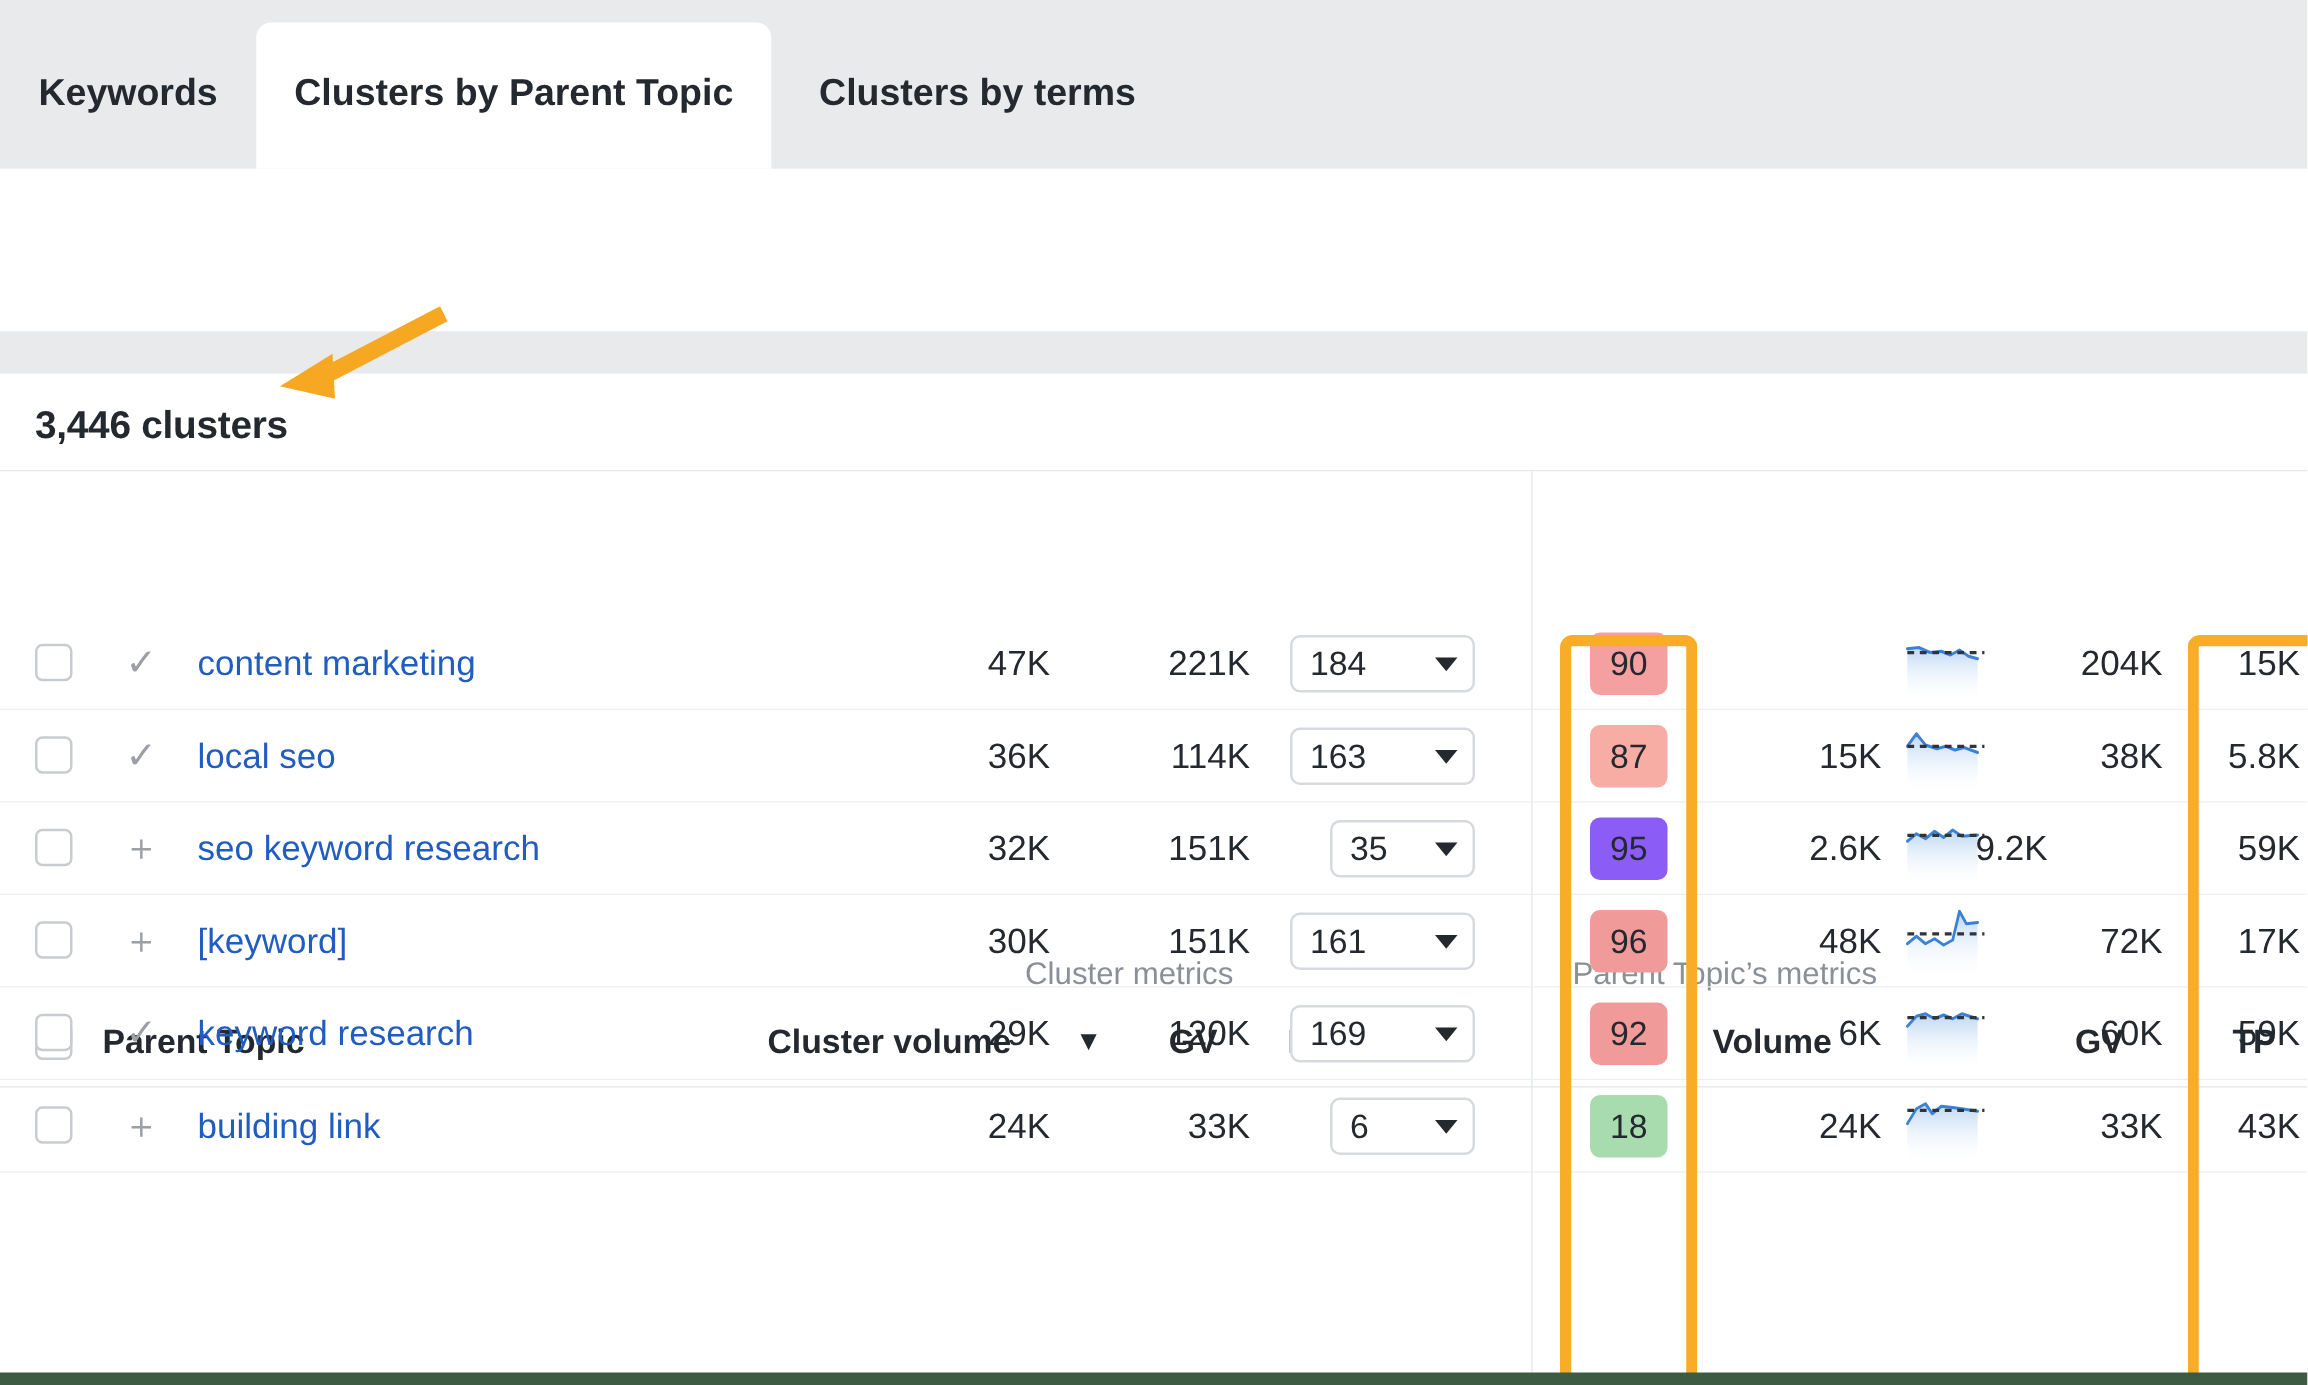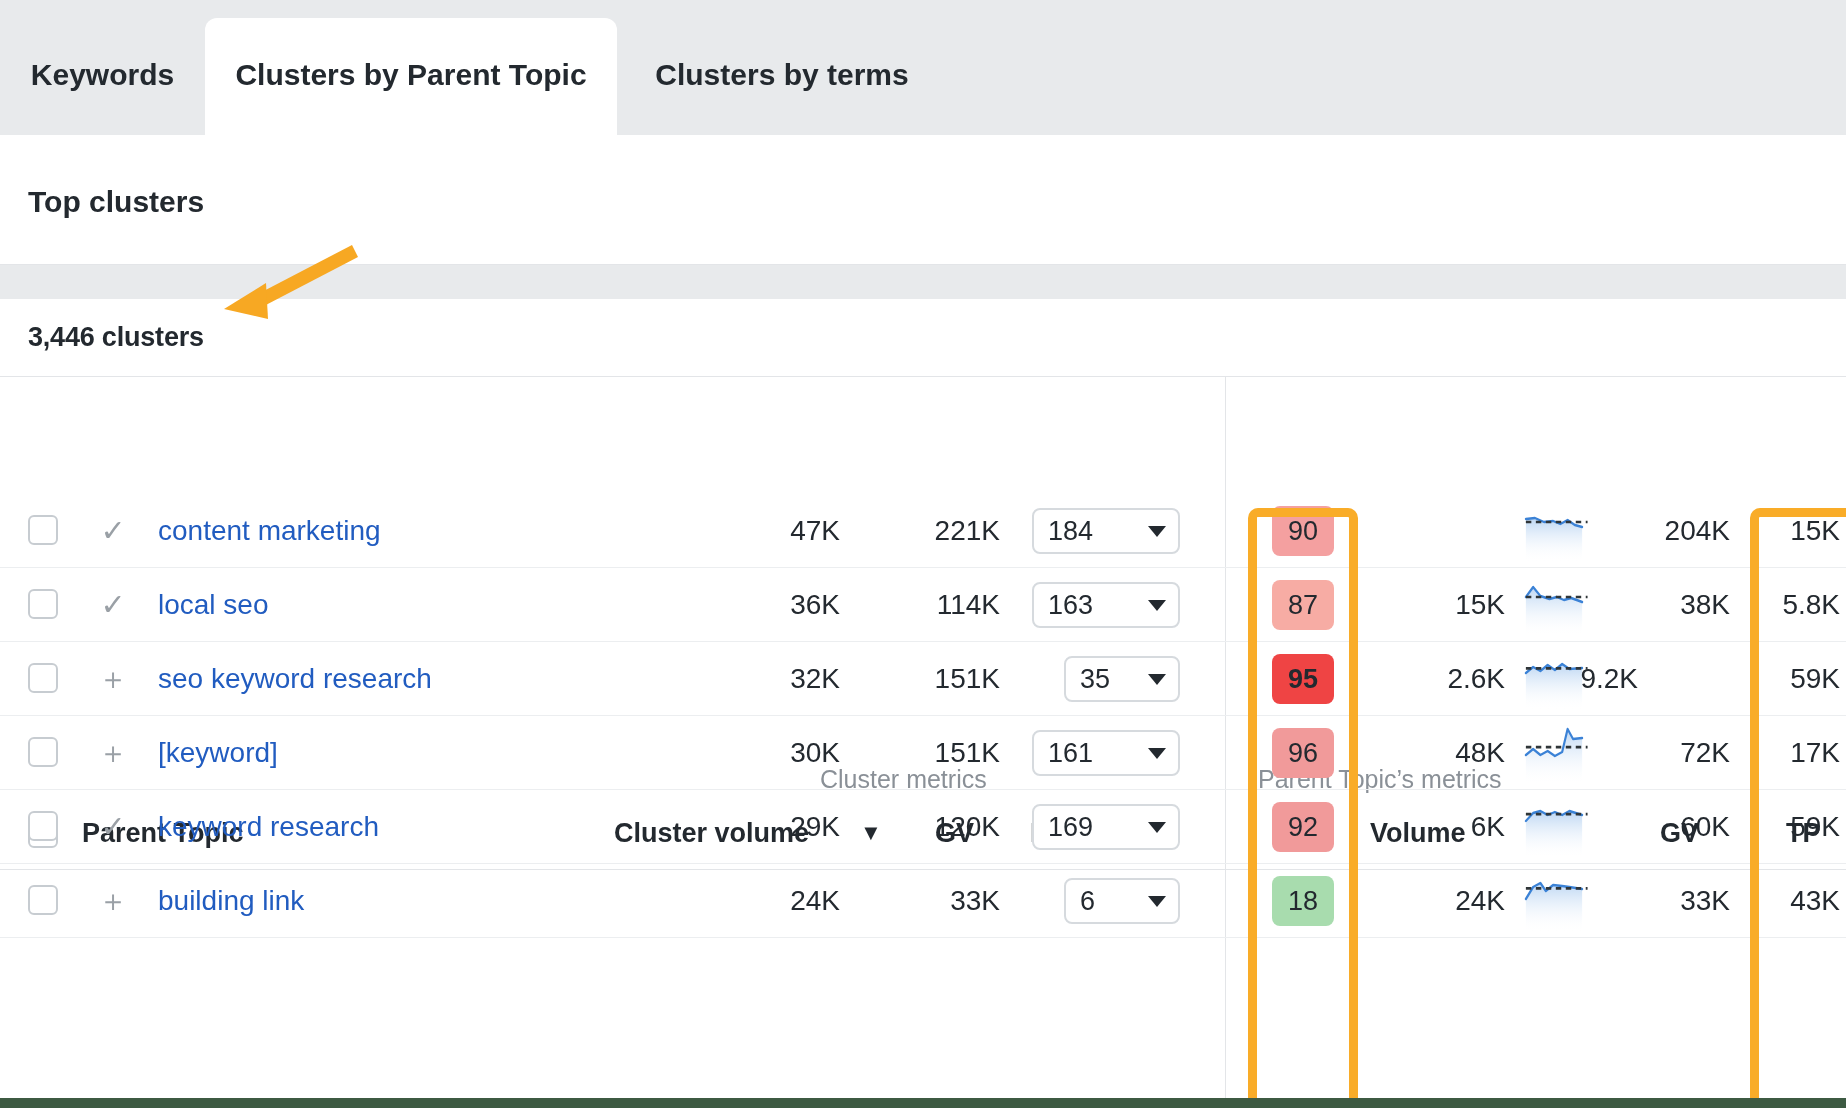--- a/index.html
+++ b/index.html
@@ -47,21 +47,21 @@
     background:#e8eaec;
   }
 
   
   .count-row{
     position:absolute;left:0;top:299px;width:1846px;height:77px;
     background:#ffffff;
   }
   .count-row .count-label{
     position:absolute;left:28px;top:23px;
-    font-size:27px;font-weight:bold;color:#23292f;letter-spacing:-0.2px;
+    font-size:31px;font-weight:bold;color:#23292f;letter-spacing:-0.2px;
   }
 
   
   .arrow-svg{position:absolute;left:200px;top:245px;width:200px;height:80px;pointer-events:none;}
 
   
   .table{
     position:absolute;left:0;top:376px;width:1846px;height:722px;
     background:#ffffff;border-top:1px solid #e3e5e8;box-sizing:border-box;
   }
@@ -153,23 +153,20 @@
 <body>
 
 <div class="app">
 
   <div class="tabbar">
     <div class="tab" id="tab0">Keywords</div>
     <div class="tab active" id="tab1">Clusters by Parent Topic</div>
     <div class="tab" id="tab2">Clusters by terms</div>
   </div>
 
-  <div class="top-clusters">
-    <div class="tc-title">Top clusters</div>
-  </div>
 
   <div class="gray-band"></div>
 
   <div class="count-row">
     <div class="count-label">3,446 clusters</div>
   </div>
 
   <svg class="arrow-svg" viewBox="0 0 200 80">
     <g fill="#f7a823">
       <path d="M158 12 L62 62 L56 50 L152 0 Z"></path>
@@ -256,21 +253,21 @@
         <div class="row" style="top: 265px;">
           <div class="cbx" style="left:28px;top:21px;"></div>
           <div class="markicon" style="left:96px;">＋</div>
           <div class="cell topic" style="left:158px;">seo keyword research</div>
           <div class="cell numr" style="left:690px;width:150px;">32K</div>
           <div class="cell numr" style="left:850px;width:150px;">151K</div>
           <div class="kwpill" style="width: 116px; left: 1064px; top: 14px;">
             <span class="kwnum">35</span>
             <span class="kwcaret"></span>
           </div>
-          <div class="kd" style="background: #ef4444; left: 1272px; top: 12px; font-weight: bold;">95</div>
+          <div class="kd" style="background: #8b5cf6; left: 1272px; top: 12px;">95</div>
           <div class="cell numr" style="left:1375px;width:130px;">2.6K</div>
           <svg class="spark" style="left:1515px;top:9px;" viewBox="0 0 86 58" preserveAspectRatio="none">
             <defs>
               <linearGradient id="g2" x1="0" y1="0" x2="0" y2="1">
                 <stop offset="0%" stop-color="#b9d4f2" stop-opacity="0.95"></stop>
                 <stop offset="100%" stop-color="#ffffff" stop-opacity="0.05"></stop>
               </linearGradient>
             </defs>
             <polygon class="sp-fill" fill="url(#g2)" points="12,58 12,22 20,16 28,20 36,14 44,19 52,13 60,18 74,17 74,58"></polygon>
             <polyline class="sp-line" fill="none" stroke="#3b82d6" stroke-width="2.4" stroke-linejoin="round" stroke-linecap="round" points="12,22 20,16 28,20 36,14 44,19 52,13 60,18 74,17"></polyline>

